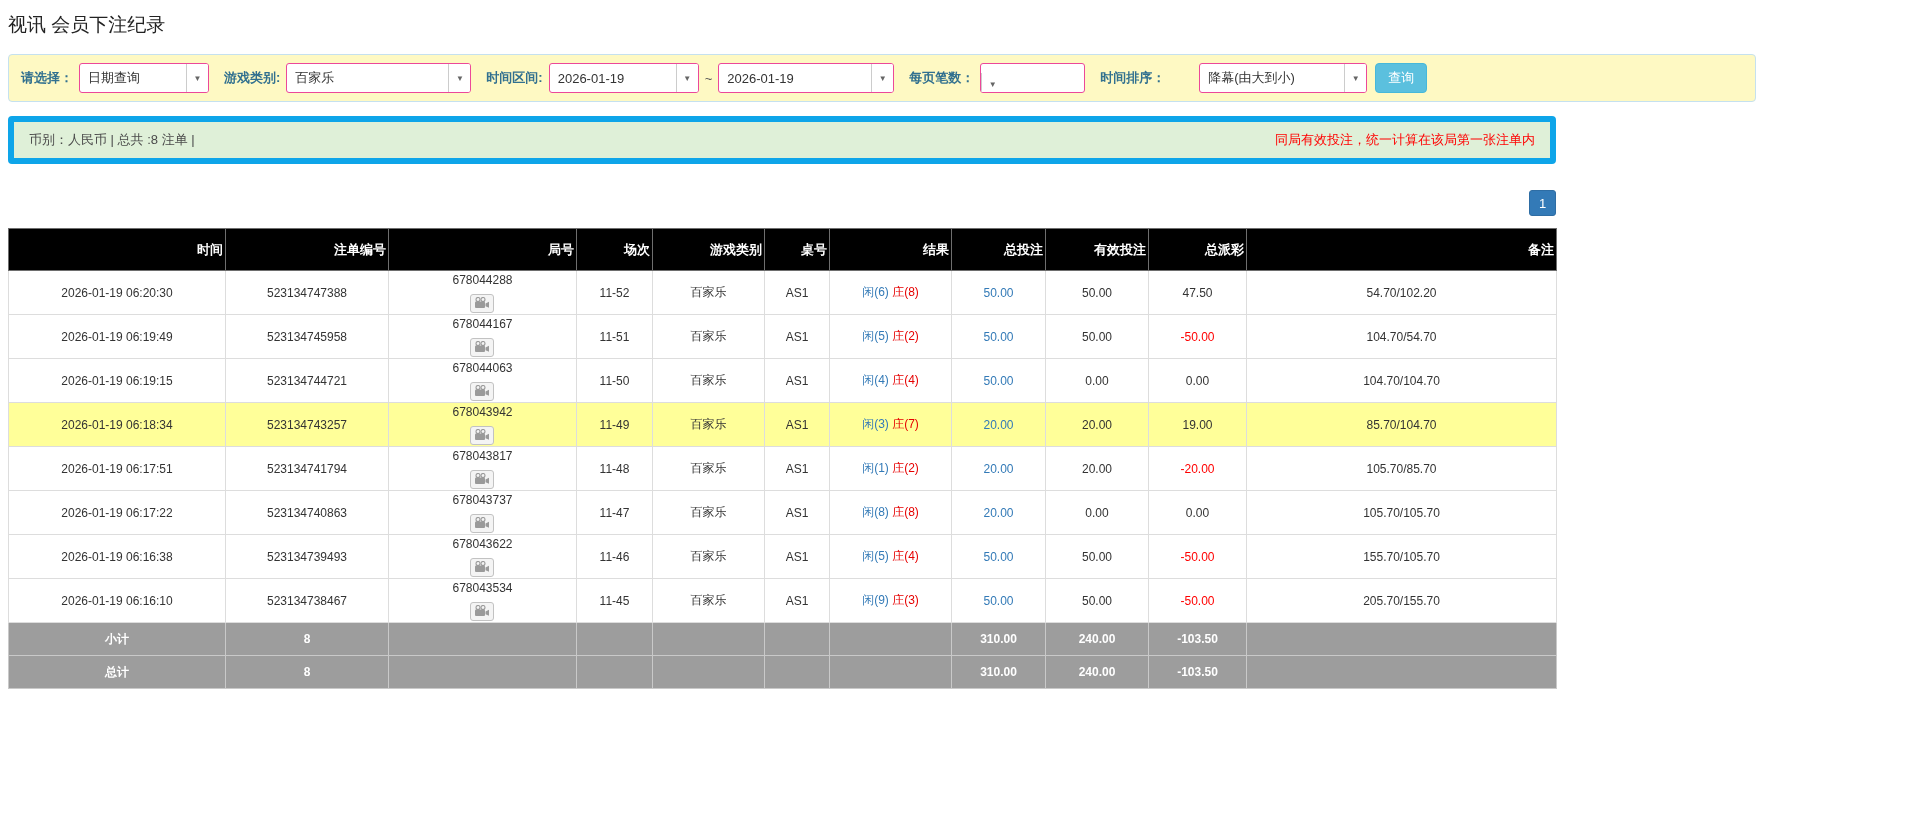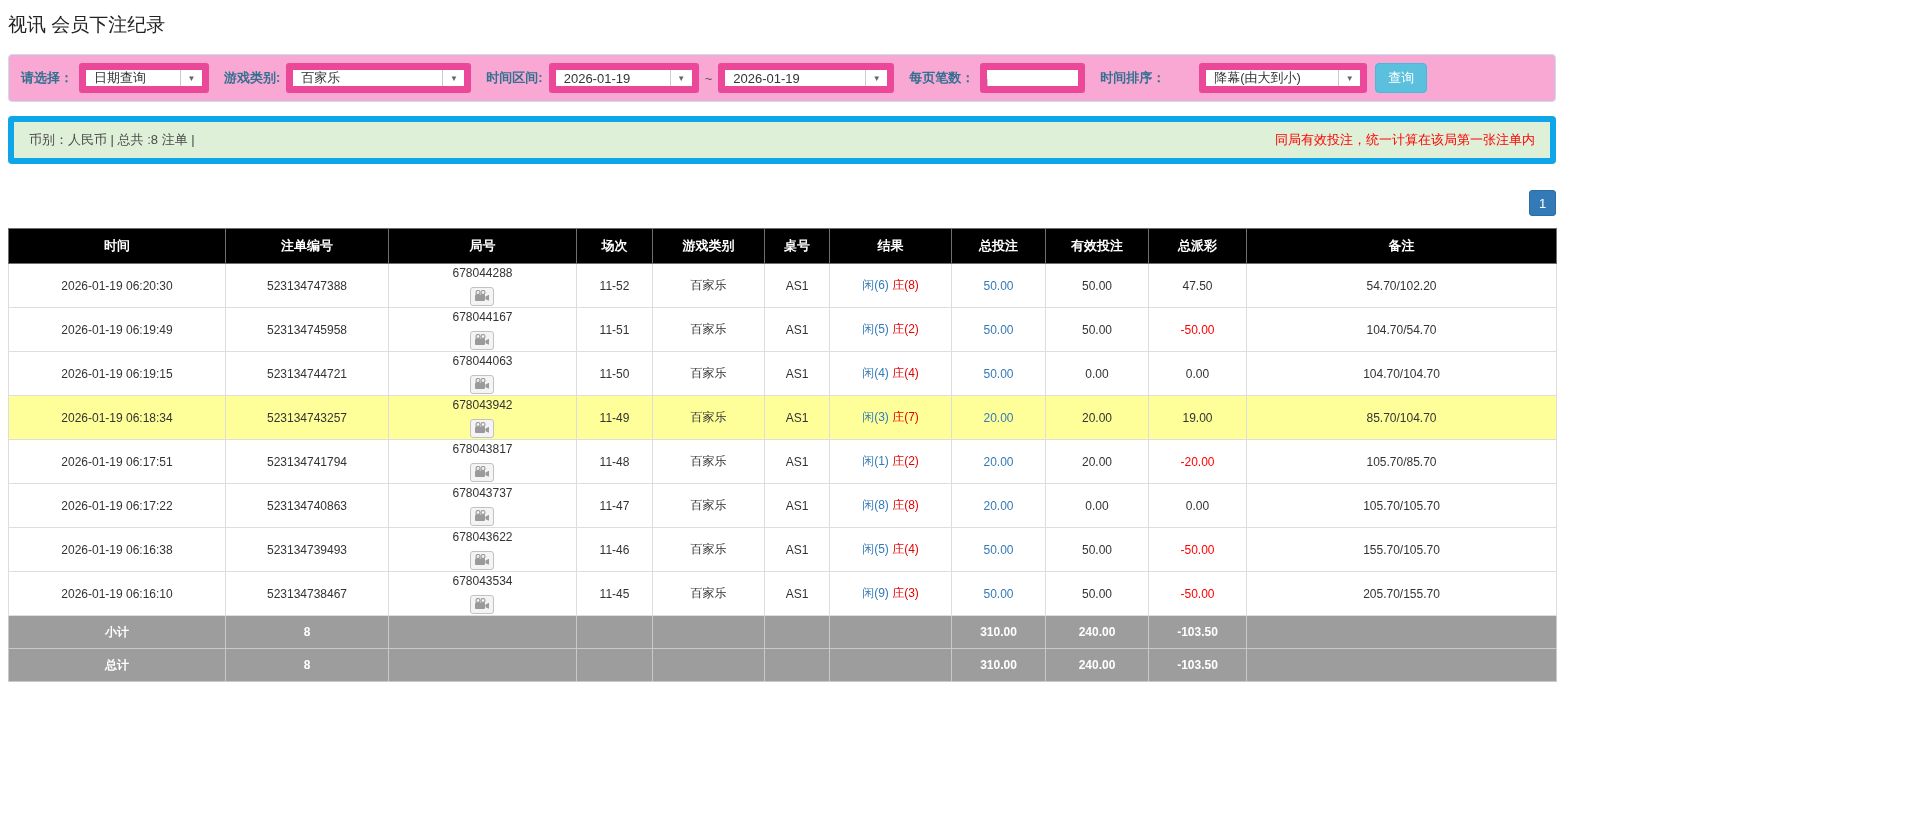--- a/index.html
+++ b/index.html
@@ -2,26 +2,26 @@
 <html><head>
 <meta charset="utf-8">
 <style>
   * { box-sizing: border-box; margin: 0; padding: 0; }
   html, body { width: 1915px; height: 829px; overflow: hidden; background: #fff;
     font-family: "Liberation Sans", "DejaVu Sans", sans-serif; color: #333; }
   .page { padding: 8px 8px 0 8px; width: 1564px; }
   .page-title { font-size: 19px; color: #222; padding-top: 4px; }
 
   
-  .filter-bar { margin-top: 16px; width: 1548px; background: #f9a8d4; border: 1px solid #c5e1ef;
+  .filter-bar { margin-top: 16px; width: 1748px; background: #fef9c3; border: 1px solid #c5e1ef;
     border-radius: 4px; padding: 8px 12px; display: flex; align-items: center; gap: 6px; }
   .filter-label { color: #31708f; font-weight: bold; font-size: 13px; white-space: nowrap; }
   .ml { margin-left: 9px; }
   .combo { display: inline-flex; align-items: stretch; height: 30px; background: #fff;
-    border: 7px solid #ec4899; border-radius: 3px; overflow: hidden; cursor: pointer; gap: 9px; }
+    border: 1px solid #ec4899; border-radius: 3px; overflow: hidden; cursor: pointer; gap: 9px; }
   .combo-text { padding: 0 8px; display: flex; align-items: center; font-size: 13px; color: #333;
     flex: 1; white-space: nowrap; overflow: hidden; }
   .combo-btn { width: 22px; border-left: 1px solid #ccc; display: flex; align-items: center;
     justify-content: center; color: #666; font-size: 8px; background: #fff; flex: 0 0 22px; }
   .w-query { width: 130px; } .w-game { width: 185px; } .w-date1 { width: 150px; }
   .w-date2 { width: 176px; } .w-size { width: 105px; flex-direction: column; } .w-sort { width: 168px; margin-left: 28px; }
   .tilde { color: #555; font-size: 13px; }
   .search-btn { background: #5bc0de; border: 1px solid #46b8da; color: #fff; font-size: 13px;
     height: 30px; padding: 0 12px; border-radius: 4px; margin-left: 2px; cursor: pointer;
     font-family: inherit; }
@@ -33,22 +33,22 @@
   .summary-note { color: #ff0000; }
 
   
   .pager { width: 1548px; display: flex; justify-content: flex-end; margin-top: 26px; }
   .pager-bottom { margin-top: 160px; }
   .page-btn { background: #337ab7; border: 1px solid #2e6da4; color: #fff; font-size: 13px;
     min-width: 27px; height: 26px; border-radius: 3px; cursor: pointer; font-family: inherit; }
 
   
   table { border-collapse: collapse; width: 1548px; margin-top: 12px; table-layout: fixed; }
-  th { background: #000; color: #fff; font-size: 13px; font-weight: bold; height: 35px;
-    border: 1px solid #6e6e6e; text-align: center; padding: 0 2px; }
+  th { background: #000; color: #fff; font-size: 13px; font-weight: bold; height: 42px;
+    border: 1px solid #6e6e6e; text-align: right; padding: 0 2px; }
   td { border: 1px solid #ddd; height: 44px; text-align: center; font-size: 12px; color: #333;
     padding: 0 2px; background: #fff; }
   tr.highlight td { background: #ffff99; }
   tr.footer-row td { background: #9d9d9d; color: #fff; font-weight: bold; height: 33px;
     border-color: #c9c9c9; }
   .neg { color: #ff0000; }
   .bet-link { color: #337ab7; cursor: pointer; text-decoration: none; }
   .player { color: #337ab7; }
   .banker { color: #e60000; }
   .round-wrap { display: inline-flex; align-items: center; justify-content: center; gap: 7px; flex-direction: column; }

